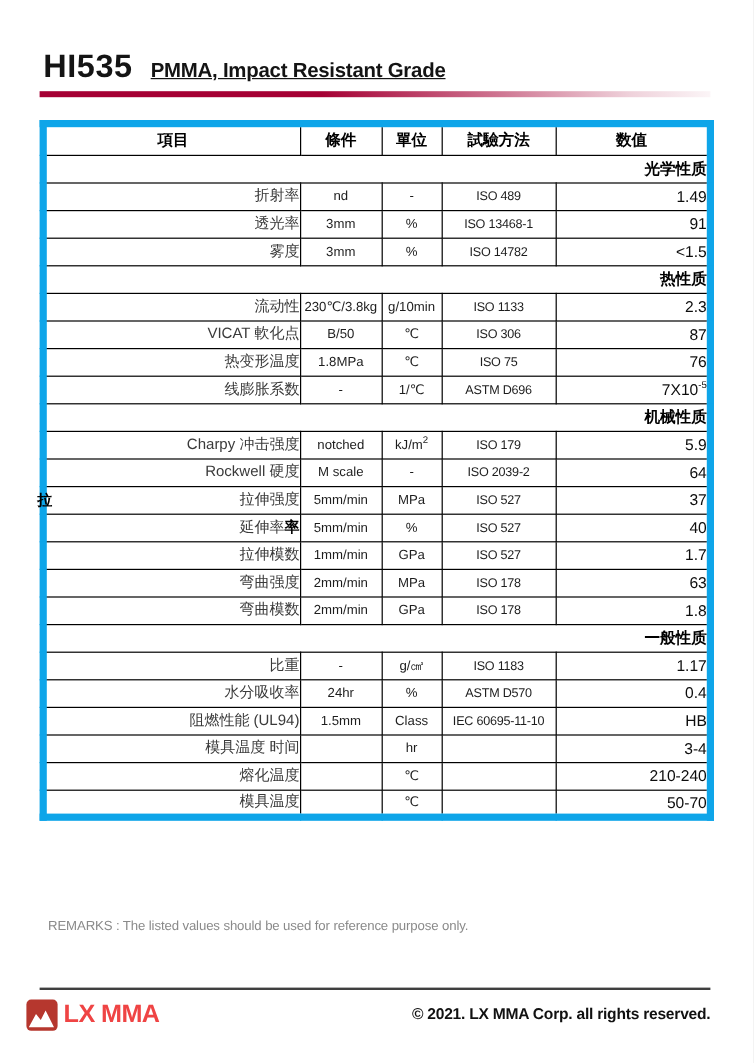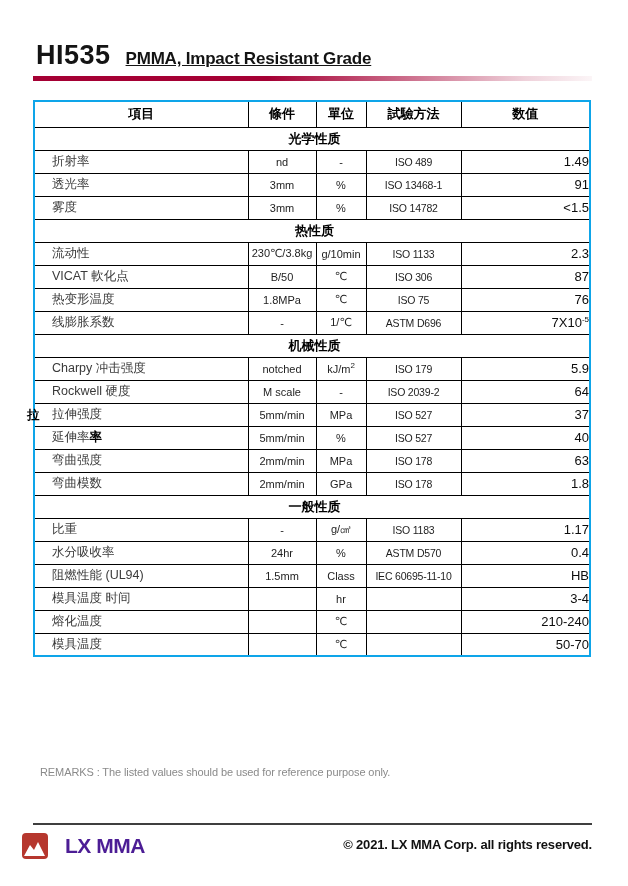--- a/index.html
+++ b/index.html
@@ -16,54 +16,54 @@
   .subtitle { font-size:17px; font-weight:700; color:#141414; margin-left:15px; letter-spacing:-0.2px;text-decoration:underline; }
   .accent-line {
     position:absolute; left:33px; top:76px; width:559px; height:5px;
     background:linear-gradient(to right,#A50034 0%,#A50034 42%,rgba(165,0,52,0.55) 68%,rgba(165,0,52,0.18) 88%,rgba(165,0,52,0.04) 100%);
   }
 
   
   table.spec {
     position:absolute; left:33px; top:100px; width:556px;
     border-collapse:collapse; table-layout:fixed;
-    border:2px solid #0ea5e9;
+    border:6px solid #0ea5e9;
   }
   table.spec th, table.spec td { border:1px solid #000; overflow:visible; }
   table.spec th {
     height:26px; font-size:13px; font-weight:700; color:#000; text-align:center; vertical-align:middle;
   }
   td.section-title {
     height:23px; font-size:13px; font-weight:700; color:#000;
-    text-align:center; padding-left:5px; vertical-align:middle;
+    text-align:right; padding-left:5px; vertical-align:middle;
   }
   td.c-item {
     position:relative; height:23px; font-size:12.5px; color:#3a3a3a;
-    text-align:left; padding-left:17px; vertical-align:middle; white-space:nowrap;
+    text-align:right; padding-left:17px; vertical-align:middle; white-space:nowrap;
   }
   td.c-cond, td.c-unit, td.c-method {
     height:23px; font-size:11px; color:#1d1d1d; text-align:center; vertical-align:middle; white-space:nowrap;
   }
   td.c-method { font-size:10.5px; letter-spacing:-0.2px; }
   td.c-value {
     height:23px; font-size:13px; color:#0d0d0d; text-align:right; vertical-align:middle; white-space:nowrap;
   }
   .b { font-weight:700; color:#000; }
   .out { position:absolute; left:-8px; top:50%; transform:translateY(-50%); font-weight:700; color:#000; background:transparent; }
   sup { font-size:8px; line-height:0; }
 
   
   .remarks { position:absolute; left:40px; top:766px; font-size:11px; color:#8a8a8a; letter-spacing:-0.1px; }
   .footer-line { position:absolute; left:33px; top:823px; width:559px; height:2px; background:#3f3f3f; }
   .logo { position:absolute; left:22px; top:833px; display:flex; align-items:center; }
   .logo-mark {
     width:26px; height:26px; background:#b6372e; border-radius:4px;
     display:flex; align-items:flex-end; justify-content:center;
   }
-  .logo-text { font-size:21px; font-weight:700; color:#4c1d95; margin-left:17px; letter-spacing:-0.5px; }
+  .logo-text { font-size:21px; font-weight:700; color:#ef4444; margin-left:5px; letter-spacing:-0.5px; }
   .copyright { position:absolute; right:36px; top:837px; font-size:13px; font-weight:700; color:#111; letter-spacing:-0.2px; }
 </style>
 </head>
 <body>
 
 <div class="page">
 
   <div class="doc-header">
     <span class="grade">HI535</span>
     <span class="subtitle">PMMA, Impact Resistant Grade</span>
@@ -168,20 +168,27 @@
           <td class="c-value">37</td>
         </tr>
         <tr>
           <td class="c-item"><span>延伸率</span><span class="b">率</span></td>
           <td class="c-cond">5mm/min</td>
           <td class="c-unit">%</td>
           <td class="c-method">ISO 527</td>
           <td class="c-value">40</td>
         </tr>
         <tr>
+          <td class="c-item">拉伸模数</td>
+          <td class="c-cond">1mm/min</td>
+          <td class="c-unit">GPa</td>
+          <td class="c-method">ISO 527</td>
+          <td class="c-value">1.7</td>
+        </tr>
+        <tr>
           <td class="c-item">弯曲强度</td>
           <td class="c-cond">2mm/min</td>
           <td class="c-unit">MPa</td>
           <td class="c-method">ISO 178</td>
           <td class="c-value">63</td>
         </tr>
         <tr>
           <td class="c-item">弯曲模数</td>
           <td class="c-cond">2mm/min</td>
           <td class="c-unit">GPa</td>

